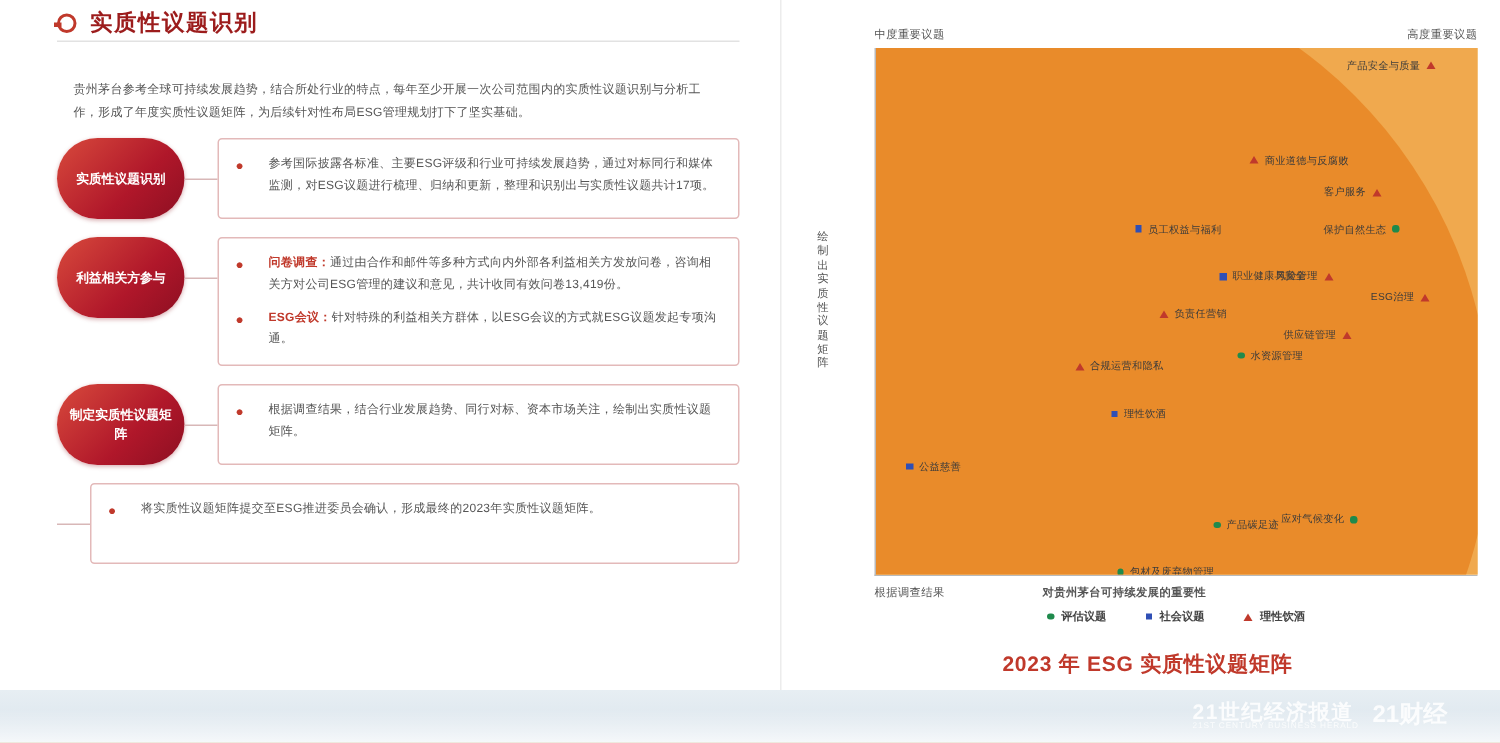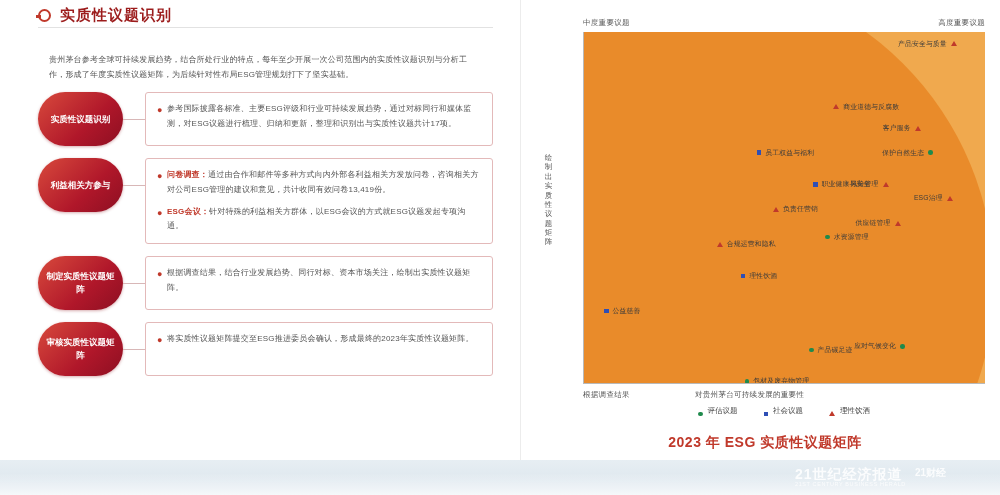--- a/index.html
+++ b/index.html
@@ -35,36 +35,36 @@
   }
   .connector{flex:0 0 22px;height:54px;position:relative;}
   .connector:after{content:"";position:absolute;left:0;top:27px;width:22px;height:1px;background:#d8b7b7;}
   .card{
     flex:1;border:1px solid #e3b9b9;border-radius:3px;background:#fff;
     padding:9px 11px;box-sizing:border-box;min-height:54px;
   }
   .bullet{display:flex;font-size:8px;line-height:1.85;color:#555;}
   .bullet + .bullet{margin-top:7px;}
   .dot{flex:0 0 10px;color:#c0392b;font-size:9px;line-height:1.85;}
-  .btxt{flex:1;letter-spacing:.2px;}
+  .btxt{flex:1;letter-spacing:.2px;margin-left:12px;}
   .btxt .em{color:#c0392b;font-weight:bold;}
 
   .flow-caption{position:absolute;left:38px;top:434px;width:455px;text-align:center;
     font-size:8.5px;font-weight:bold;color:#c0392b;letter-spacing:.5px;margin-top:44px;}
 
   
   .vdivider{position:absolute;left:520px;top:0;width:1px;height:460px;background:#ececec;}
 
   
   .chart-wrap{position:absolute;left:545px;top:18px;width:440px;height:400px;}
   .ax-label{position:absolute;font-size:7.5px;color:#555;letter-spacing:.3px;}
   .lbl-topleft{left:38px;top:0px;}
   .lbl-topright{right:0px;top:0px;}
   .lbl-botleft{left:38px;top:372px;}
-  .lbl-botright{left:150px;top:372px;font-weight:normal;}
+  .lbl-botright{left:150px;top:372px;font-weight:bold;}
   .y-axis-title{
     position:absolute;left:-2px;top:135px;width:11px;font-size:7.5px;color:#555;
     line-height:1.25;text-align:center;
   }
   .plot{
     position:absolute;left:38px;top:14px;width:402px;height:352px;
     border-left:1px solid #b9b9b9;border-bottom:1px solid #b9b9b9;
     box-sizing:border-box;overflow:hidden;background:#fff;
   }
   .band{position:absolute;border-radius:0 0 0 0;}
@@ -76,32 +76,32 @@
   .b5{left:-210px;bottom:-210px;width:620px;height:620px;border-radius:50%;background:#e98b2a;}
 
   .pt{position:absolute;display:flex;align-items:center;gap:4px;white-space:nowrap;}
   .pt .tx{font-size:6.8px;color:#3b3b3b;letter-spacing:.2px;}
   .mk-dot{width:4.5px;height:4.5px;border-radius:50%;}
   .mk-sq{width:4.5px;height:4.5px;}
   .mk-tri{width:0;height:0;border-left:3.4px solid transparent;border-right:3.4px solid transparent;border-bottom:5.6px solid currentColor;}
   .pt.left{flex-direction:row-reverse;}
 
   .legend{position:absolute;left:38px;top:388px;width:402px;display:flex;justify-content:center;gap:26px;align-items:center;}
-  .lg{display:flex;align-items:flex-end;gap:5px;font-size:7.5px;color:#444;}
+  .lg{display:flex;align-items:center;gap:5px;font-size:7.5px;color:#444;font-weight:bold;}
   .chart-caption{position:absolute;left:545px;top:434px;width:440px;text-align:center;
     font-size:14px;font-weight:bold;color:#c0392b;letter-spacing:.5px;}
 
   
   .footer{position:absolute;left:0;top:460px;width:1000px;height:35px;
     background:linear-gradient(180deg,#e7eef3 0%,#d9e4ec 100%);overflow:hidden;}
   .footer:before{content:"";position:absolute;left:0;bottom:0;width:1000px;height:22px;
     background:linear-gradient(180deg,rgba(255,255,255,0) 0%,rgba(255,255,255,.75) 100%);}
   .fwm{position:absolute;left:795px;top:6px;font-size:14px;font-weight:bold;color:rgba(255,255,255,.85);letter-spacing:1px;}
   .fwm2{position:absolute;left:795px;top:21px;font-size:5.5px;color:rgba(255,255,255,.8);letter-spacing:.6px;}
-  .fwm3{position:absolute;left:915px;top:6px;font-size:10px;font-weight:bold;color:rgba(255,255,255,.85);}
+  .fwm3{position:absolute;left:915px;top:6px;font-size:16px;font-weight:bold;color:rgba(255,255,255,.85);}
 </style>
 </head>
 <body>
 
 <div class="page">
 
   <div class="header">
     <span class="hdr-mark"></span>
     <span class="hdr-title">实质性议题识别</span>
   </div>
@@ -142,21 +142,20 @@
       <div class="connector"></div>
       <div class="card">
         <div class="bullet">
           <span class="dot">●</span>
           <span class="btxt">根据调查结果，结合行业发展趋势、同行对标、资本市场关注，绘制出实质性议题矩阵。</span>
         </div>
       </div>
     </div>
 
     <div class="flow-row">
-      <div class="pill">审核实质性议题矩阵</div>
       <div class="connector"></div>
       <div class="card">
         <div class="bullet">
           <span class="dot">●</span>
           <span class="btxt">将实质性议题矩阵提交至ESG推进委员会确认，形成最终的2023年实质性议题矩阵。</span>
         </div>
       </div>
     </div>
   </div>
 

